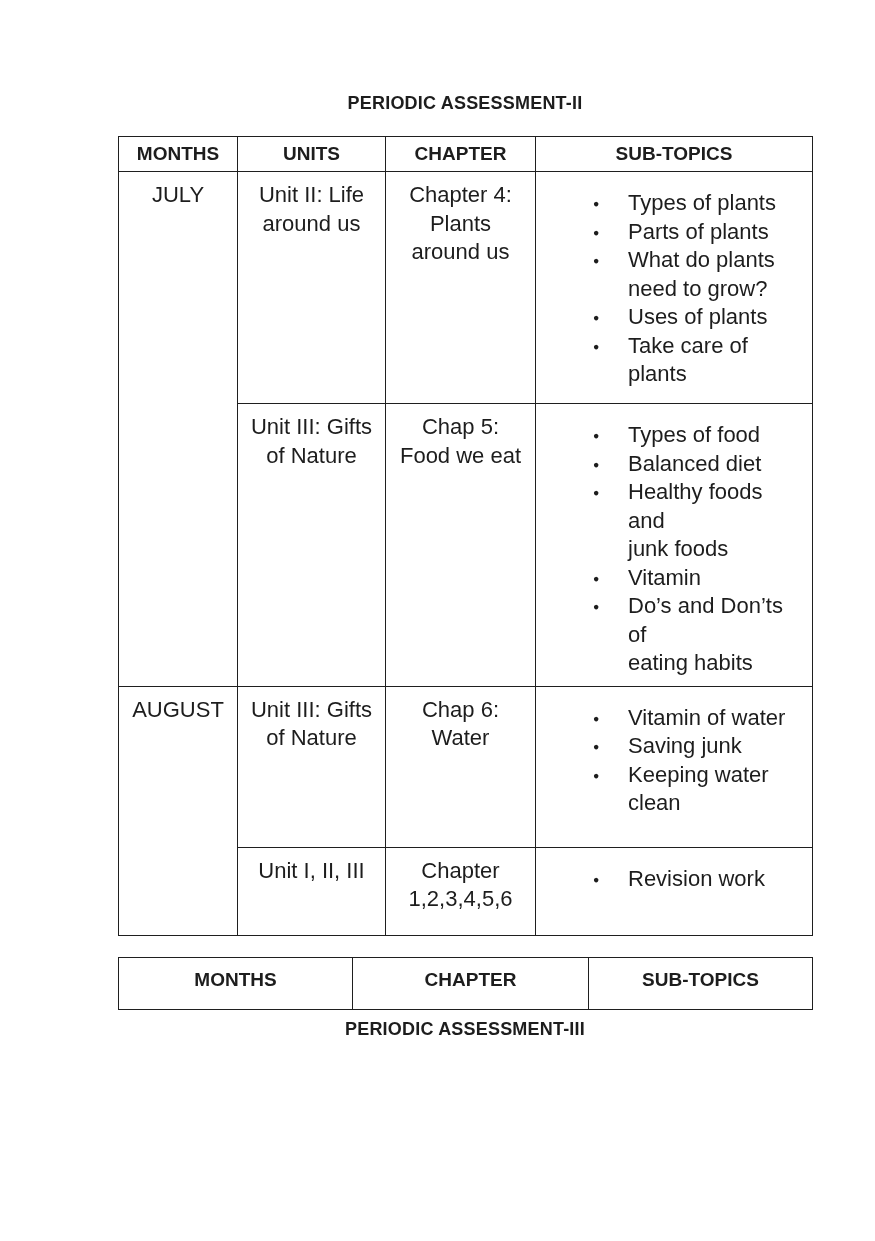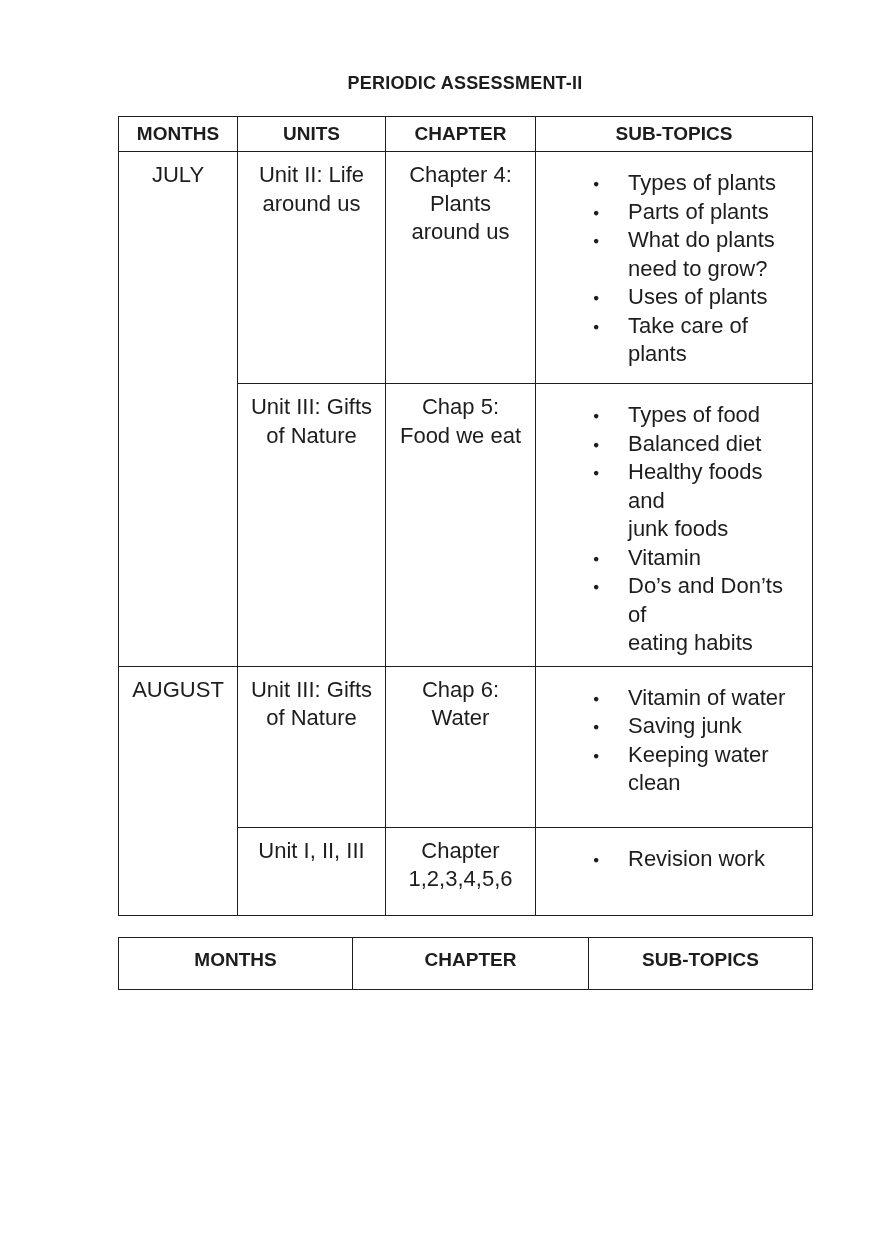--- a/index.html
+++ b/index.html
@@ -18,21 +18,21 @@
     margin-left: 118px;
     width: 694px;
   }
   .doc-title {
     text-align: center;
     font-size: 18px;
     font-weight: 700;
     line-height: 22px;
     letter-spacing: 0.2px;
   }
-  .title-pa2 { margin-top: 72px; }
+  .title-pa2 { margin-top: 92px; }
   .title-half-yearly { margin-top: 54px; }
   .title-pa3 { margin-top: 8px; }
 
   table {
     border-collapse: collapse;
     width: 694px;
     table-layout: fixed;
   }
   .t1 { margin-top: 22px; }
   .t2 { margin-top: 21px; }
@@ -176,14 +176,15 @@
     </colgroup>
     <tbody>
         <tr style="height:52px">
       <th>MONTHS</th>
       <th>CHAPTER</th>
       <th>SUB-TOPICS</th>
     </tr>
   </tbody>
     </table>
 
+  <div class="doc-title title-pa3">PERIODIC ASSESSMENT-III</div>
 
 </div>
 
 </body></html>

